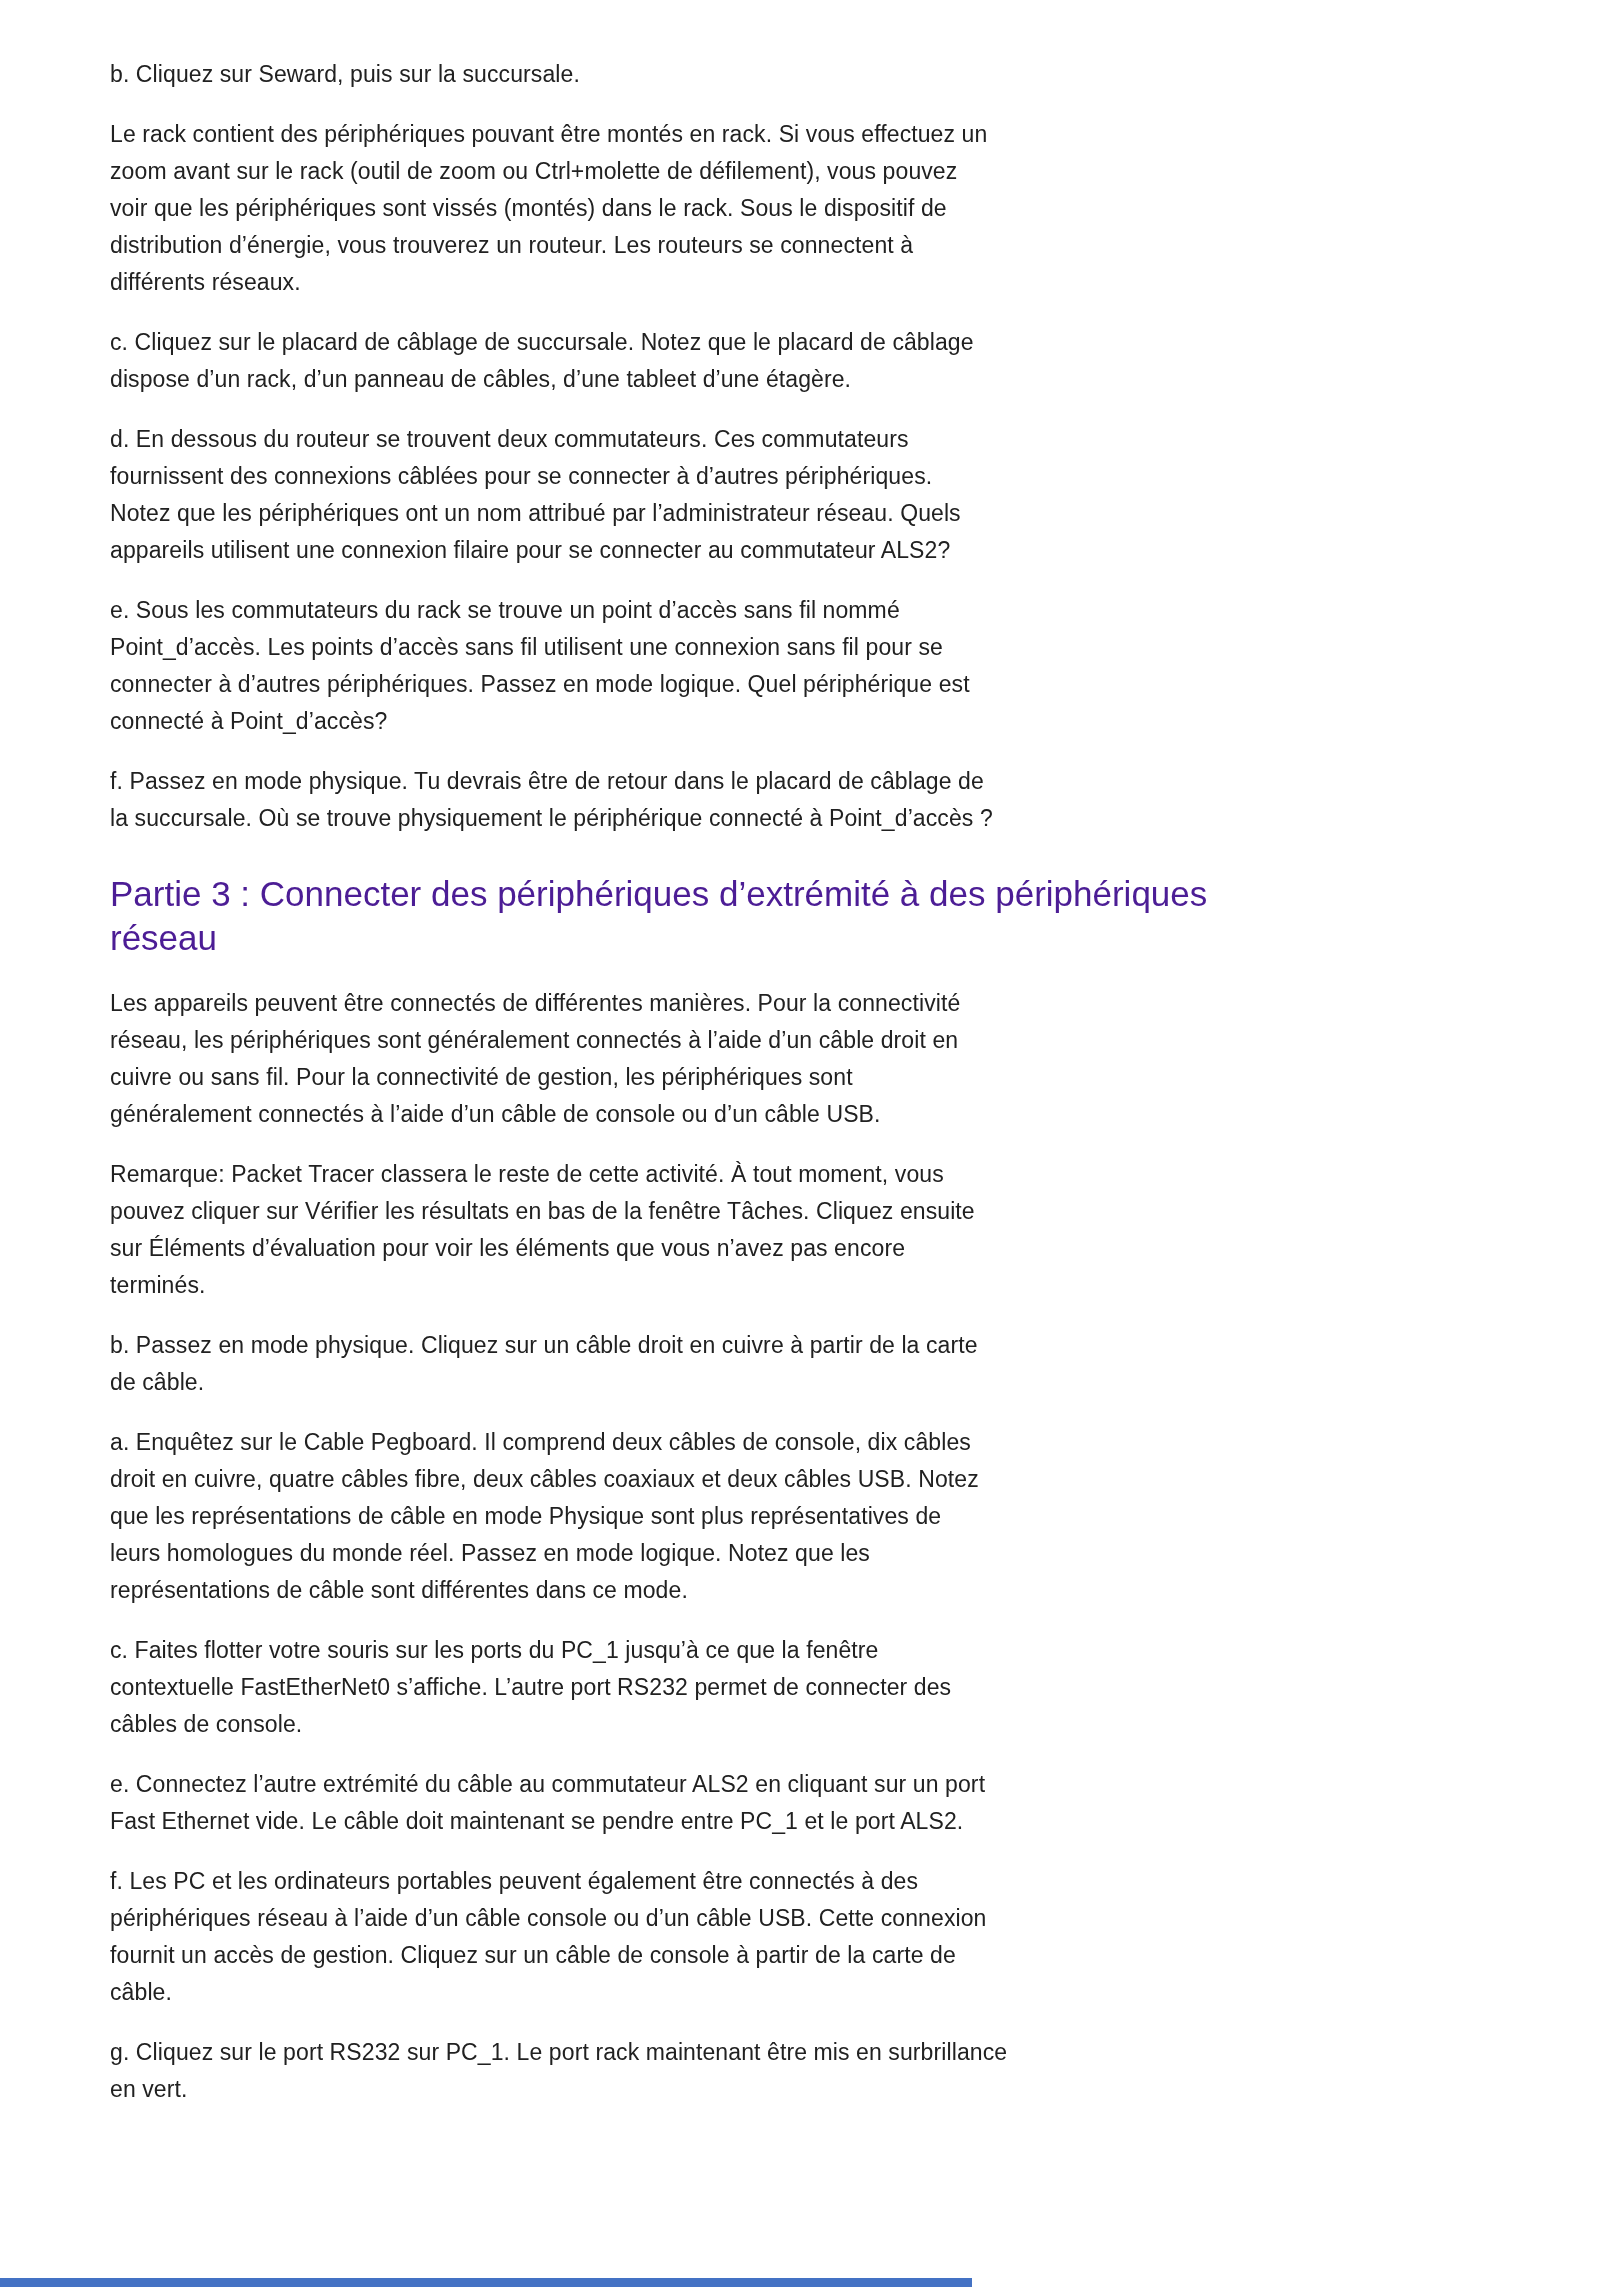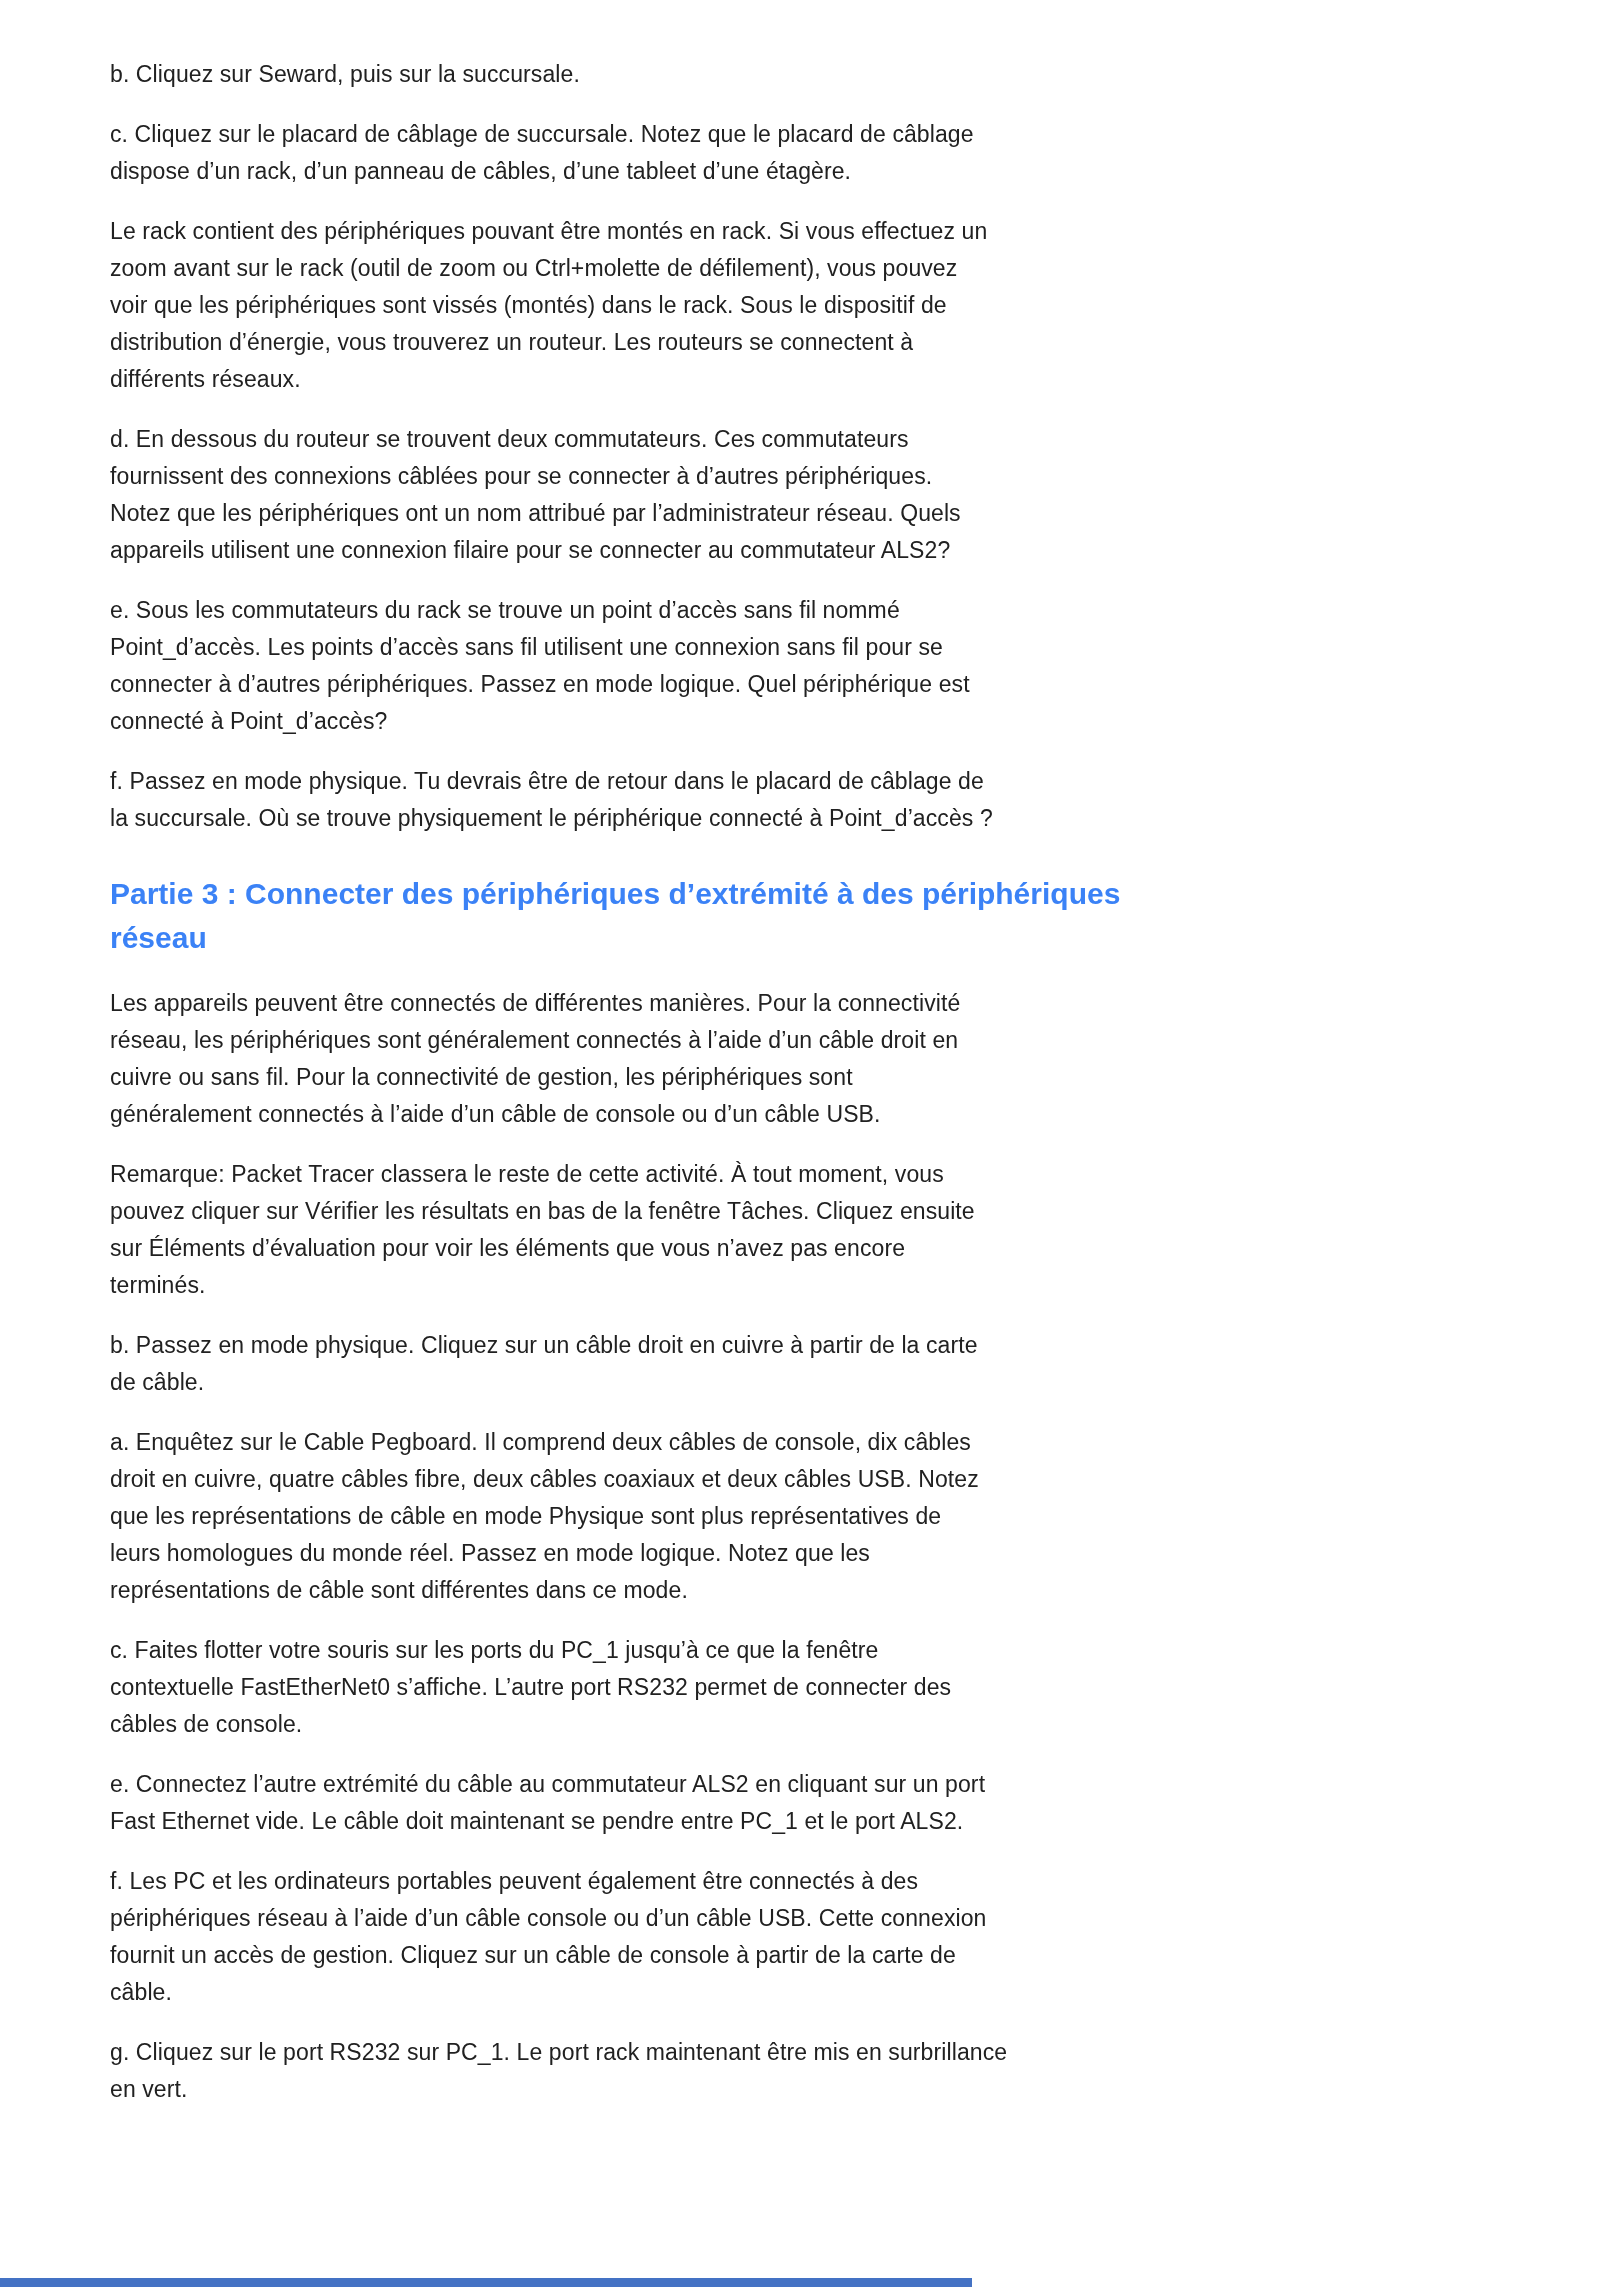--- a/index.html
+++ b/index.html
@@ -25,49 +25,49 @@
   .para {
     font-size: 23px;
     line-height: 37px;
     font-weight: 400;
     color: #212121;
     white-space: pre-line;
     margin: 0 0 23px 0;
     letter-spacing: 0.1px;
   }
   .heading {
-    font-size: 30px;
+    font-size: 35px;
     line-height: 44px;
-    font-weight: 700;
-    color: #3b82f6;
+    font-weight: 400;
+    color: #4c1d95;
     white-space: pre-line;
     margin: 35px 0 25px 0;
   }
   .bottom-band {
     position: absolute;
     left: 0;
     bottom: 0;
     width: 972px;
     height: 8.6px;
     background: #4472c4;
   }
 </style>
 </head>
 <body>
 
 <div class="page">
   <div class="content">
     <p class="para">b. Cliquez sur Seward, puis sur la succursale.</p>
-    <p class="para">c. Cliquez sur le placard de câblage de succursale. Notez que le placard de câblage
-dispose d’un rack, d’un panneau de câbles, d’une tableet d’une étagère.</p>
     <p class="para">Le rack contient des périphériques pouvant être montés en rack. Si vous effectuez un
 zoom avant sur le rack (outil de zoom ou Ctrl+molette de défilement), vous pouvez
 voir que les périphériques sont vissés (montés) dans le rack. Sous le dispositif de
 distribution d’énergie, vous trouverez un routeur. Les routeurs se connectent à
 différents réseaux.</p>
+    <p class="para">c. Cliquez sur le placard de câblage de succursale. Notez que le placard de câblage
+dispose d’un rack, d’un panneau de câbles, d’une tableet d’une étagère.</p>
     <p class="para">d. En dessous du routeur se trouvent deux commutateurs. Ces commutateurs
 fournissent des connexions câblées pour se connecter à d’autres périphériques.
 Notez que les périphériques ont un nom attribué par l’administrateur réseau. Quels
 appareils utilisent une connexion filaire pour se connecter au commutateur ALS2?</p>
     <p class="para">e. Sous les commutateurs du rack se trouve un point d’accès sans fil nommé
 Point_d’accès. Les points d’accès sans fil utilisent une connexion sans fil pour se
 connecter à d’autres périphériques. Passez en mode logique. Quel périphérique est
 connecté à Point_d’accès?</p>
     <p class="para">f. Passez en mode physique. Tu devrais être de retour dans le placard de câblage de
 la succursale. Où se trouve physiquement le périphérique connecté à Point_d’accès ?</p>

